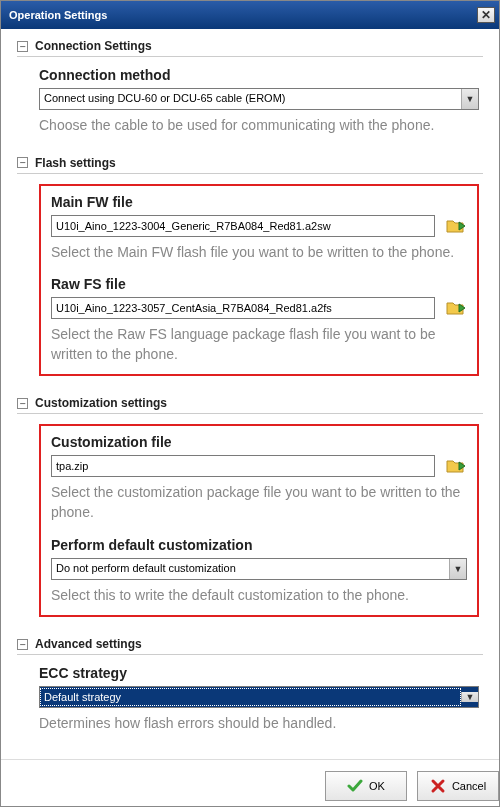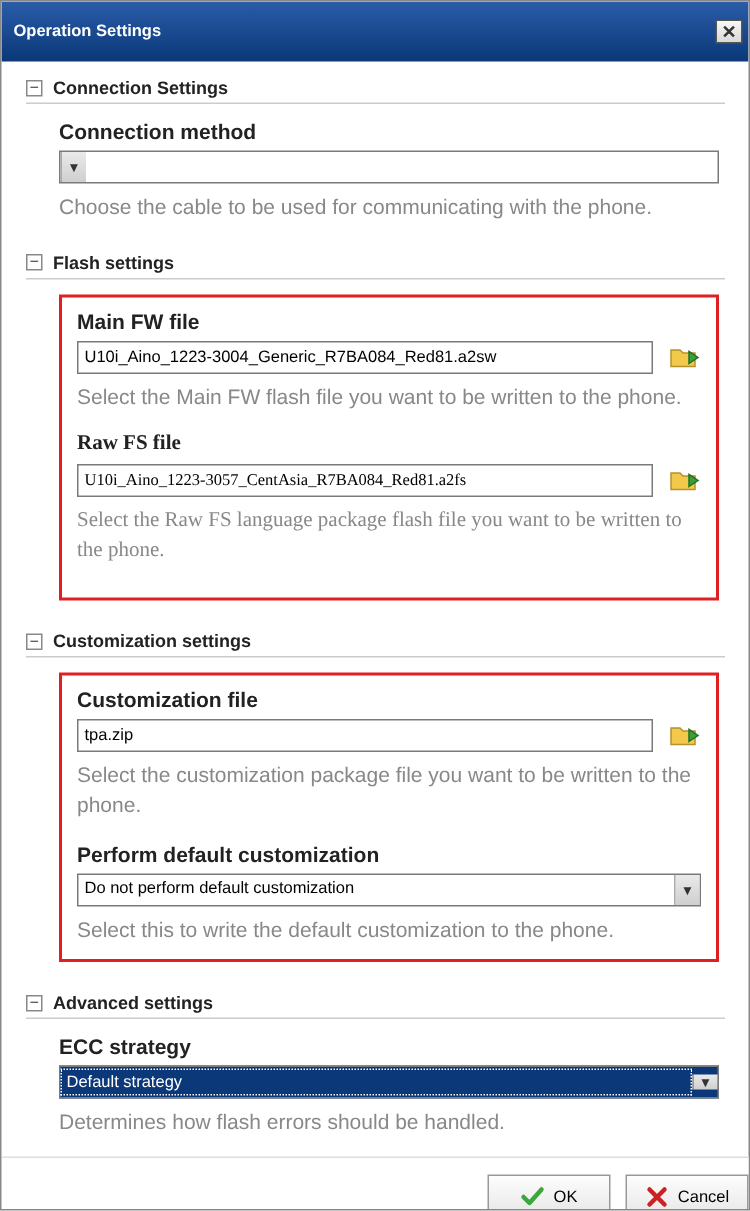--- a/index.html
+++ b/index.html
@@ -10,21 +10,21 @@
     font-size: 11px;
     background: #fff;
     width: 500px;
     height: 807px;
     overflow: hidden;
     border: 1px solid #888;
   }
   .titlebar {
     background: linear-gradient(to bottom, #2a5ca8 0%, #1a4a90 50%, #0a3878 100%);
     color: #fff;
-    height: 40px;
+    height: 28px;
     display: flex;
     align-items: center;
     padding: 0 4px 0 8px;
     font-weight: bold;
     font-size: 11px;
     justify-content: space-between;
   }
   .titlebar .close-btn {
     width: 18px;
     height: 16px;
@@ -152,21 +152,21 @@
     cursor: pointer;
     flex-shrink: 0;
   }
   .red-box {
     border: 2px solid #e02020;
     padding: 8px 10px 10px 10px;
   }
   .sub-field {
     margin-bottom: 14px;
   }
-  .sub-field:last-child { margin-bottom: 12px; font-family: Liberation Serif, serif; }
+  .sub-field:last-child { margin-bottom: 0; }
   .button-bar {
     height: 52px;
     border-top: 1px solid #ddd;
     display: flex;
     align-items: center;
     justify-content: flex-end;
     gap: 10px;
     background: #fff;
   }
   .action-btn {
@@ -202,20 +202,21 @@
   <div class="section">
     <div class="section-header">
       <div class="toggle-box">
         <span>−</span>
       </div>
       <span class="section-title">Connection Settings</span>
     </div>
     <div class="section-body">
       <div class="field-label">Connection method</div>
       <div class="dropdown">
+        <div class="dropdown-text">Connect using DCU-60 or DCU-65 cable (EROM)</div>
         <div class="dropdown-btn">
           <span>▼</span>
         </div>
       </div>
       <div class="help-text">Choose the cable to be used for communicating with the phone.</div>
     </div>
   </div>
 
   <div class="section">
     <div class="section-header">

